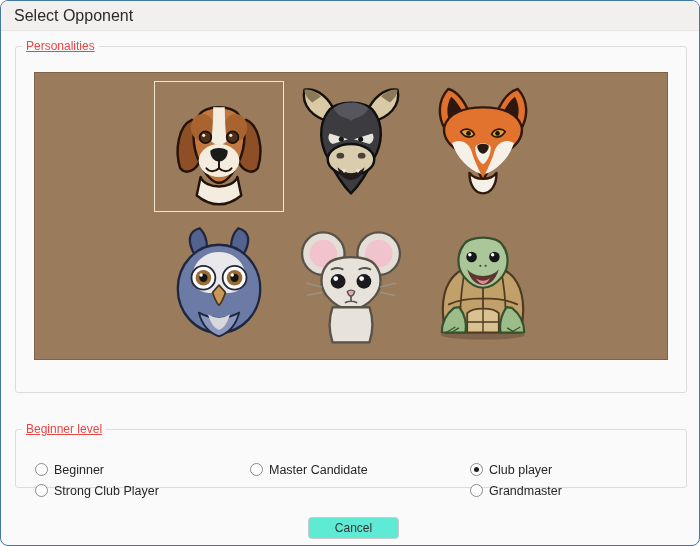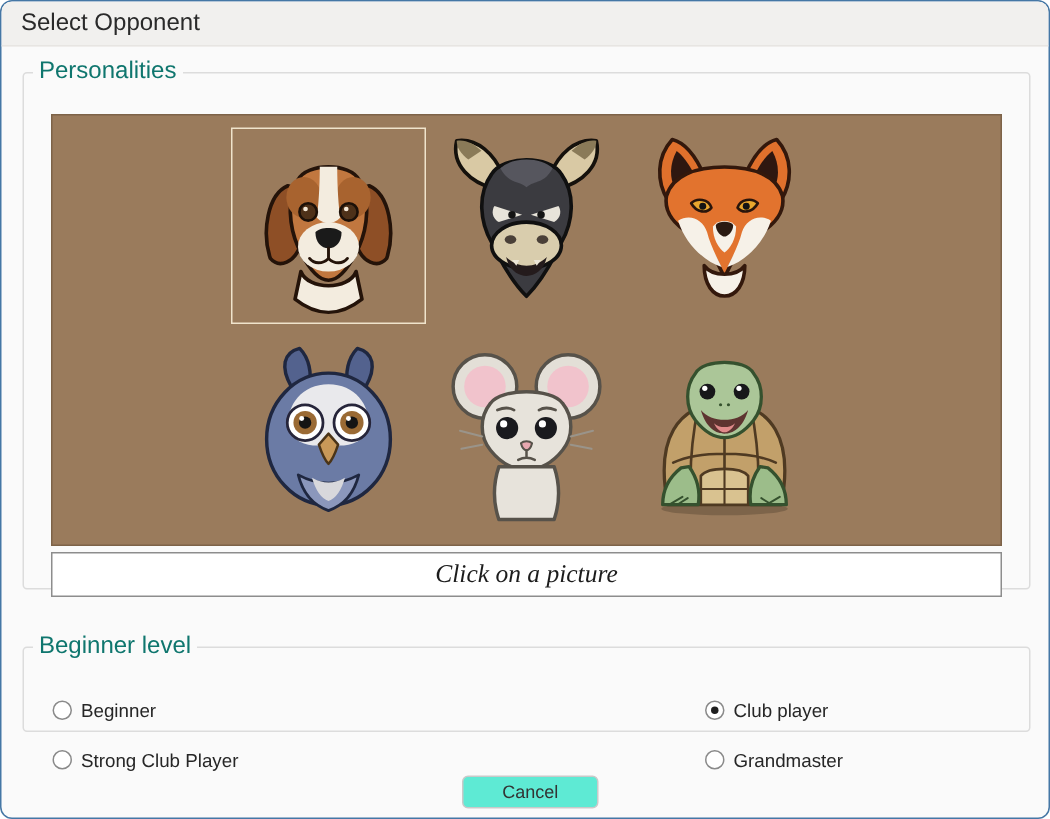--- a/index.html
+++ b/index.html
@@ -18,21 +18,21 @@
     position:absolute;top:0;left:0;right:0;height:30px;
     background:#f1f0ee;border-bottom:1px solid #e7e5e2;
     display:flex;align-items:center;padding-left:13px;
   }
   .titlebar span{font-size:16px;color:#2a2a2a}
   fieldset.group{
     position:absolute;border:1px solid #dcdcdc;border-radius:3px;
     background:transparent;
   }
   fieldset.group legend{
-    margin-left:6px;padding:0 4px;font-size:16px;color:#0f766e;
+    margin-left:6px;padding:0 4px;font-size:12px;color:#ef4444;text-decoration:underline;
   }
   .group-personalities{left:14px;top:38px;width:672px;height:354px}
   .board{
     position:absolute;left:18px;top:19px;width:634px;height:288px;
     background:var(--panel-brown);border:1px solid #7d6348;
     display:flex;flex-direction:column;justify-content:space-evenly;align-items:center;
   }
   .row{display:flex}
   .cell{
     width:132px;height:133px;display:flex;align-items:center;justify-content:center;
@@ -42,21 +42,21 @@
   .caption-bar{
     position:absolute;left:18px;top:311px;width:634px;height:30px;
     background:#ffffff;border:1px solid #8d8d8d;
     display:flex;align-items:center;justify-content:center;
   }
   .caption-bar span{
     font-family:"Liberation Serif",serif;font-style:italic;
     font-size:17px;color:#1c1c1c;
   }
   .group-level{left:14px;top:421px;width:672px;height:66px}
-  .level-col{position:absolute;top:26px;display:flex;flex-direction:column;gap:18px}
+  .level-col{position:absolute;top:26px;display:flex;flex-direction:column;gap:6px}
   .level-col.c0{left:19px}
   .level-col.c1{left:234px}
   .level-col.c2{left:454px}
   .radio-row{display:flex;align-items:center;height:15px;cursor:pointer}
   .rb{
     width:13px;height:13px;border:1px solid #8a8a8a;border-radius:50%;
     background:#fff;display:inline-block;position:relative;margin-right:6px;flex:none;
   }
   .rb.selected::after{
     content:"";position:absolute;left:3px;top:3px;width:5px;height:5px;
@@ -218,40 +218,41 @@
               <path d="M60,92 L60,118 M42,106 L78,106" fill="none" stroke="#4f3a22" stroke-width="1.6"></path>
               <path d="M27,90 C18,97 13,107 13,118 L40,118 C42,106 38,96 33,89 Z" fill="#9cbd8a" stroke="#35512e" stroke-width="2.5"></path>
               <path d="M93,90 C102,97 107,107 107,118 L80,118 C78,106 82,96 87,89 Z" fill="#9cbd8a" stroke="#35512e" stroke-width="2.5"></path>
               <path d="M18,118 L28,112 M24,118 L32,113 M92,118 L102,112 M96,118 L88,113" stroke="#35512e" stroke-width="1.5"></path>
             </g>
           </svg>
         </div>
       </div>
     </div>
 
-    <div class="caption-bar">
-      <span>Click on a picture</span>
-    </div>
   </fieldset>
 
   <fieldset class="group group-level">
     <legend>Beginner level</legend>
 
     <div class="level-col c0">
       <div class="radio-row">
         <span class="rb"></span>
         <span class="lbl">Beginner</span>
       </div>
       <div class="radio-row">
         <span class="rb"></span>
         <span class="lbl">Strong Club Player</span>
       </div>
     </div>
 
     <div class="level-col c1">
+      <div class="radio-row">
+        <span class="rb"></span>
+        <span class="lbl">Master Candidate</span>
+      </div>
     </div>
 
     <div class="level-col c2">
       <div class="radio-row">
         <span class="rb selected"></span>
         <span class="lbl">Club player</span>
       </div>
       <div class="radio-row">
         <span class="rb"></span>
         <span class="lbl">Grandmaster</span>

